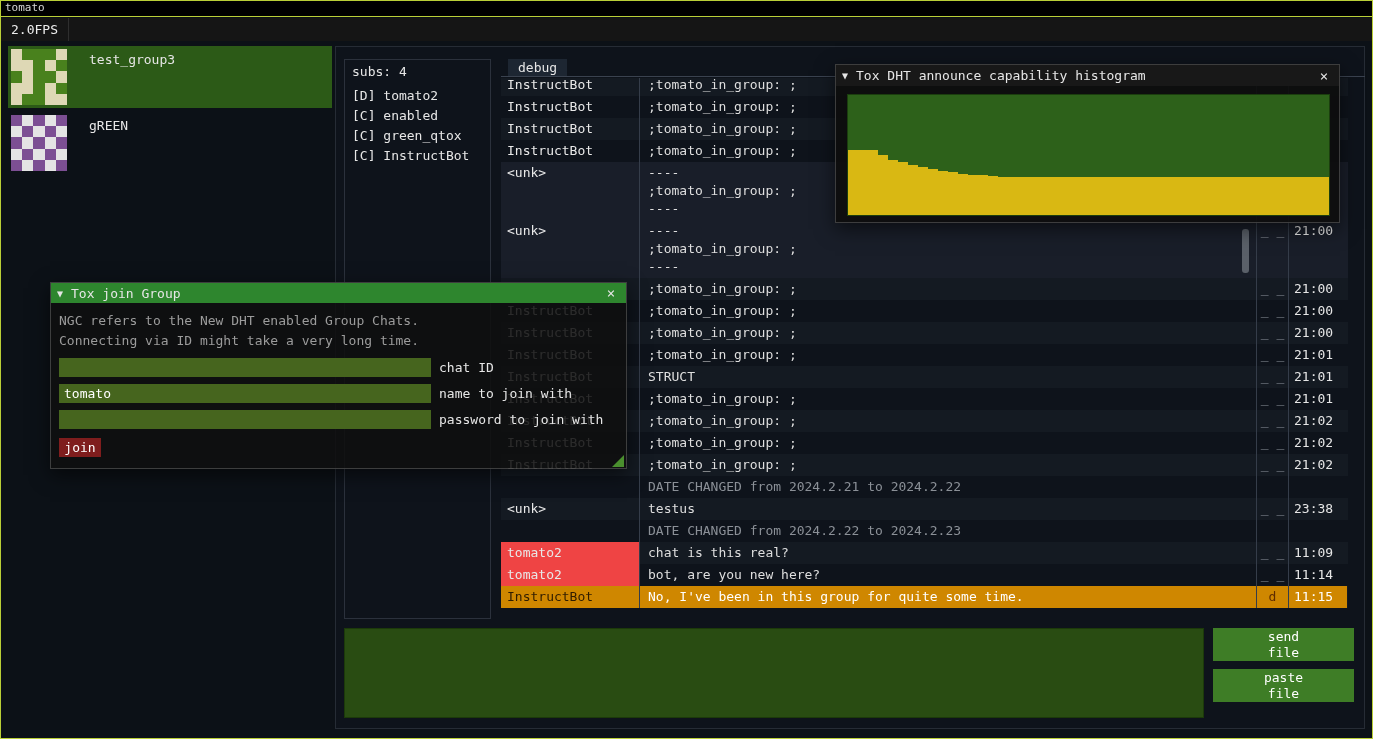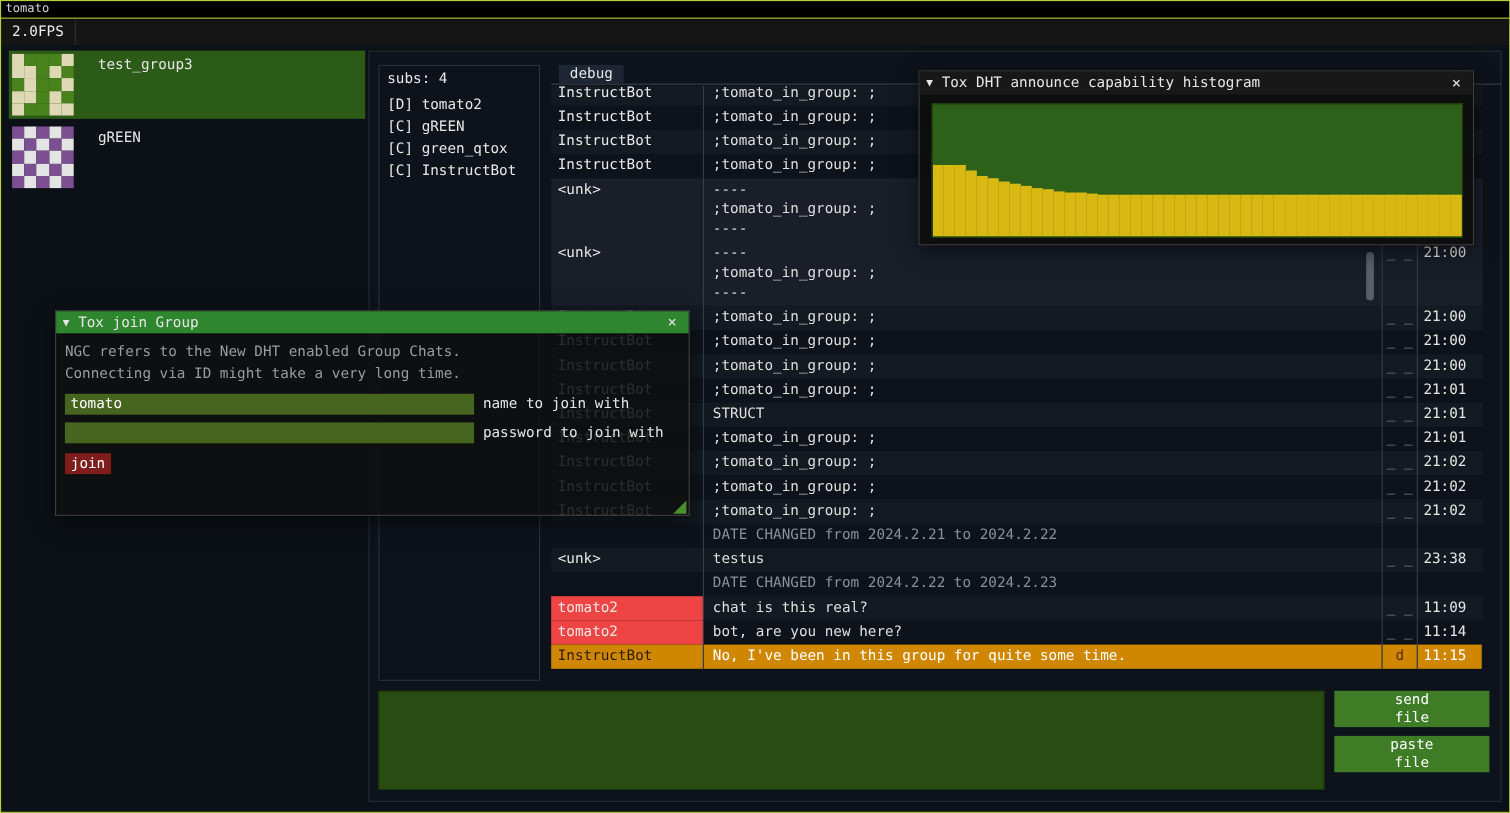--- a/index.html
+++ b/index.html
@@ -139,21 +139,21 @@
       </div>
       <div class="group-name">gREEN</div>
     </div>
   </div>
 
 <div class="main-window">
   <div class="members-panel">
     <div class="members-header">subs: 4</div>
     <div>
         <div class="member-item">[D] tomato2</div>
-        <div class="member-item">[C] gREEN</div>
+        <div class="member-item">[C] enabled</div>
         <div class="member-item">[C] green_qtox</div>
         <div class="member-item">[C] InstructBot</div>
       </div>
   </div>
 
   <div class="chat-area">
     <div class="tab-bar">
       <div class="tab">debug</div>
     </div>
     <div class="chat-rows">
@@ -303,20 +303,24 @@
 <div class="dialog join-dialog">
   <div class="dlg-titlebar">
     <span class="dlg-collapse">▼</span>
     <span class="dlg-title">Tox join Group</span>
     <span class="dlg-close">×</span>
   </div>
   <div class="join-body">
     <div class="info-line">NGC refers to the New DHT enabled Group Chats.</div>
     <div class="info-line">Connecting via ID might take a very long time.</div>
     <div class="fields-wrap">
+        <div class="field-row">
+          <div class="field-input"></div>
+          <div class="field-label">chat ID</div>
+        </div>
         <div class="field-row">
           <div class="field-input">tomato</div>
           <div class="field-label">name to join with</div>
         </div>
         <div class="field-row">
           <div class="field-input"></div>
           <div class="field-label">password to join with</div>
         </div>
       </div>
     <div class="join-btn">join</div>

